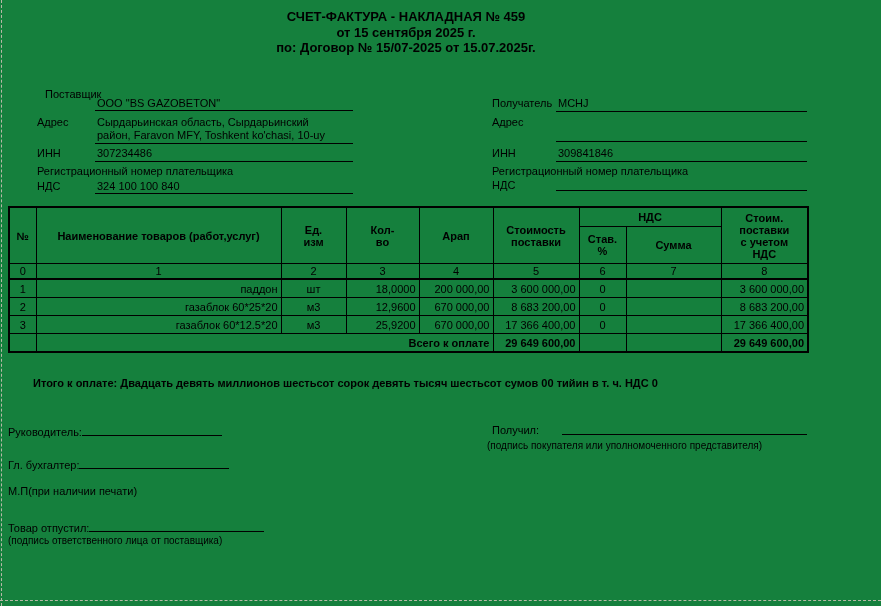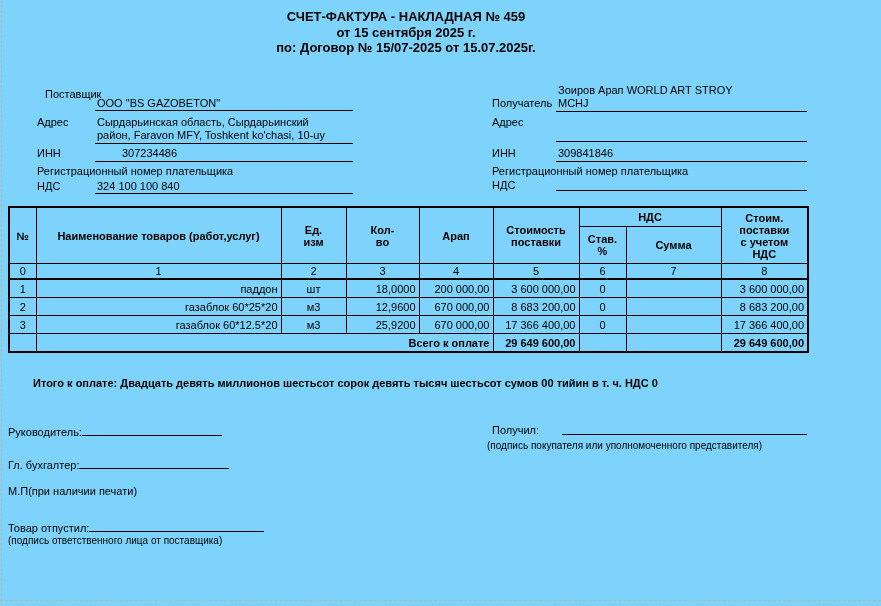--- a/index.html
+++ b/index.html
@@ -1,17 +1,17 @@
 <!DOCTYPE html>
 <html><head>
 <meta charset="utf-8">
 <style>
   html,body{margin:0;padding:0;background:#fff;}
   .page{
-    position:relative;width:881px;height:606px;background:#7dd3fc;
+    position:relative;width:881px;height:606px;background:#15803d;
     font-family:"Liberation Sans",sans-serif;color:#000;overflow:hidden;
   }
   .abs{position:absolute;white-space:nowrap;}
   .t11{font-size:11px;line-height:13px;}
   .t10{font-size:10px;line-height:12px;}
   .b{font-weight:bold;}
   .title-block{position:absolute;left:0;top:9px;width:812px;text-align:center;
     font-weight:bold;font-size:13px;line-height:15.5px;}
   .fline{position:absolute;height:0;border-bottom:1px solid #000;}
   .pb-v{position:absolute;left:1px;top:0;height:606px;width:0;border-left:1px dashed #b8b8a8;}
@@ -50,30 +50,29 @@
   <div class="abs t11" style="left:37px;top:88px;padding-left:8px;">Поставщик</div>
   <div class="abs t11" style="left:97px;top:97px;">ООО "BS GAZOBETON"</div>
   <div class="fline" style="left:95px;top:110px;width:258px;"></div>
 
   <div class="abs t11" style="left:37px;top:116px;">Адрес</div>
   <div class="abs t11" style="left:97px;top:116px;">Сырдарьинская область, Сырдарьинский</div>
   <div class="abs t11" style="left:97px;top:129px;">район, Faravon MFY, Toshkent ko'chasi, 10-uy</div>
   <div class="fline" style="left:95px;top:143px;width:258px;"></div>
 
   <div class="abs t11" style="left:37px;top:147px;">ИНН</div>
-  <div class="abs t11" style="left:97px;top:147px;margin-left:25px;">307234486</div>
+  <div class="abs t11" style="left:97px;top:147px;">307234486</div>
   <div class="fline" style="left:95px;top:161px;width:258px;"></div>
 
   <div class="abs t11" style="left:37px;top:165px;">Регистрационный номер плательщика</div>
 
   <div class="abs t11" style="left:37px;top:180px;">НДС</div>
   <div class="abs t11" style="left:97px;top:180px;">324 100 100 840</div>
   <div class="fline" style="left:95px;top:193px;width:258px;"></div>
 
-  <div class="abs t11" style="left:558px;top:84px;">Зоиров Арап WORLD ART STROY</div>
   <div class="abs t11" style="left:492px;top:97px;">Получатель</div>
   <div class="abs t11" style="left:558px;top:97px;">MCHJ</div>
   <div class="fline" style="left:556px;top:111px;width:251px;"></div>
 
   <div class="abs t11" style="left:492px;top:116px;">Адрес</div>
   <div class="abs t11" style="left:558px;top:116px;"></div>
   <div class="fline" style="left:556px;top:141px;width:251px;"></div>
 
   <div class="abs t11" style="left:492px;top:147px;">ИНН</div>
   <div class="abs t11" style="left:558px;top:147px;">309841846</div>

